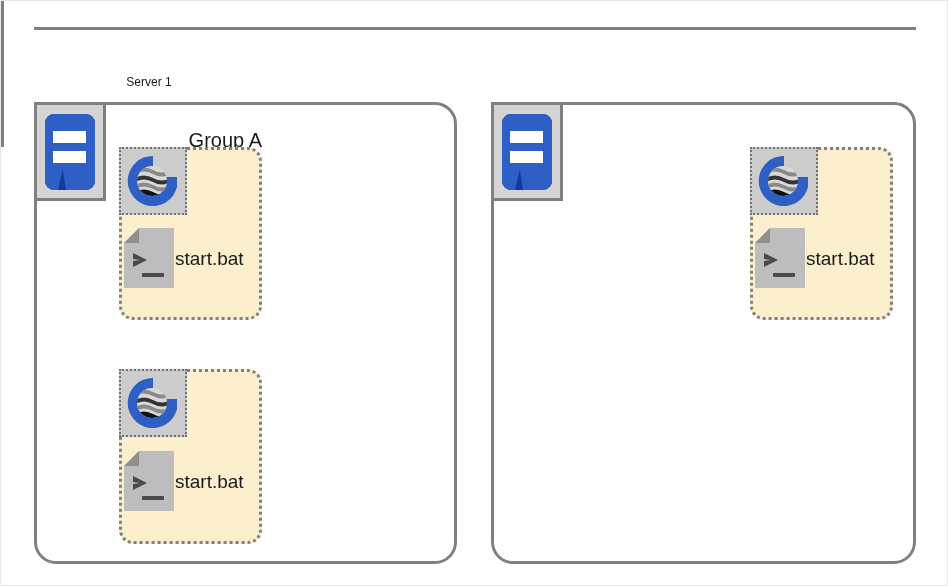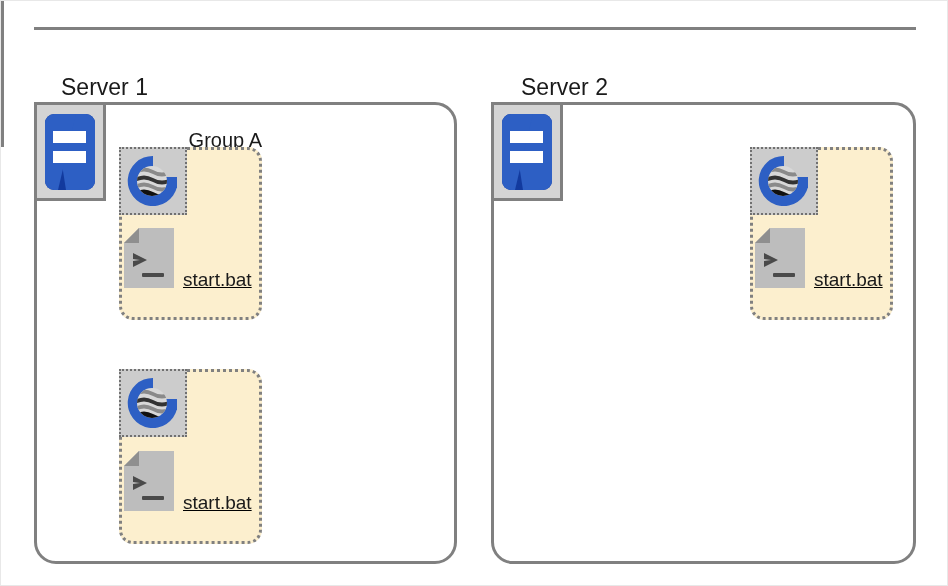--- a/index.html
+++ b/index.html
@@ -36,23 +36,23 @@
     width: 3px;
     height: 73px;
     background: #808080;
   }
   .v-drop.s1 { left: 244px; }
   .v-drop.s2 { left: 702px; }
 
   
   .server-label {
     position: absolute;
-    font-size: 23px;
+    font-size: 12px;
     color: #1a1a1a;
-    text-align: left;
+    text-align: center;
     white-space: nowrap;
     line-height: 1;
   }
   .server-label.s1 { left: 60px; top: 75px; width: 176px; }
   .server-label.s2 { left: 520px; top: 75px; width: 176px; }
 
   
   .server-box {
     position: absolute;
     border: 3px solid #808080;
@@ -130,24 +130,23 @@
   }
   .gf-instance.ga { left: 118px; top: 146px; }
   .gf-instance.gc { left: 118px; top: 368px; }
   .gf-instance.gb { left: 749px; top: 146px; }
   .gf-instance svg { display: block; }
 
   
   .bat-row {
     position: absolute;
     display: flex;
-    align-items: flex-end;
-    gap: 8px;
+    align-items: center;
+    gap: 0;
     z-index: 4;
-    text-decoration: underline;
   }
   .bat-row.ga { left: 122px; top: 226px; }
   .bat-row.gc { left: 122px; top: 449px; }
   .bat-row.gb { left: 753px; top: 226px; }
   .bat-row svg { display: block; }
   .bat-label {
     font-size: 19px;
     color: #1a1a1a;
     white-space: nowrap;
     line-height: 1;
@@ -157,21 +156,20 @@
 <body>
 
 <div id="canvas">
 
   <div class="bus-line h-bus"></div>
   <div class="v-drop s1"></div>
   <div class="v-drop s2"></div>
 
   <div class="server-label s1">Server 1</div>
 
-  <div class="server-label s2">Server 2</div>
 
   <div class="server-box s1"></div>
 
   <div class="server-box s2"></div>
 
   <div class="server-badge s1">
     <svg width="52" height="78" viewBox="0 0 52 78">
       <rect x="1" y="1" width="50" height="76" rx="9" ry="9" fill="#123a9e"></rect>
       <path d="M10 1 H42 A9 9 0 0 1 51 10 V68 A9 9 0 0 1 42 77 H22 Z" fill="#2d5fc4"></path>
       <path d="M1 10 A9 9 0 0 1 10 1 H32 L14 77 H10 A9 9 0 0 1 1 68 Z" fill="#2d5fc4"></path>

